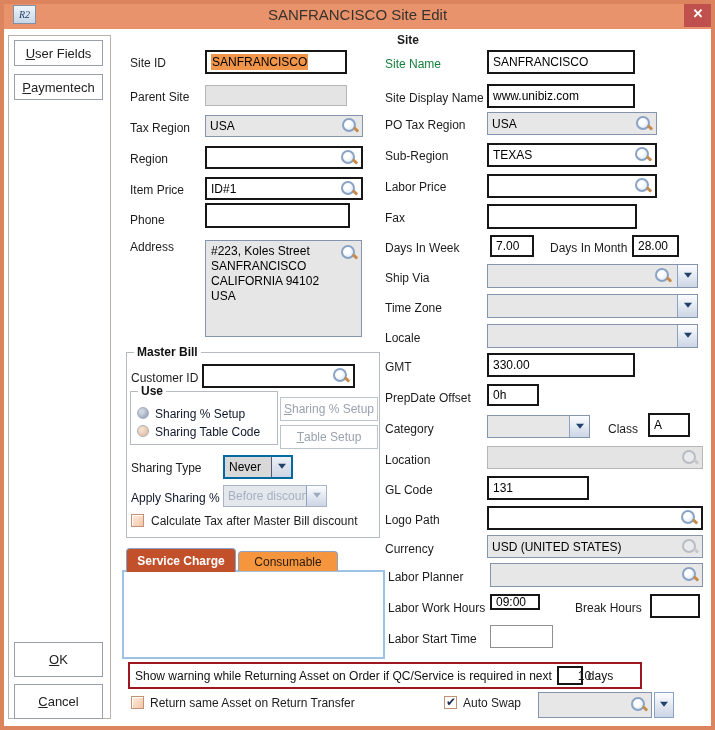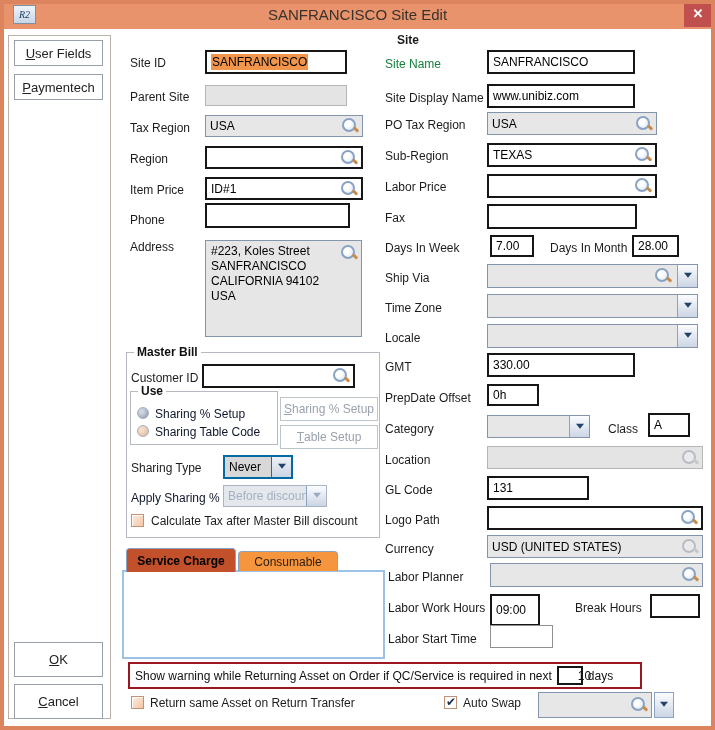--- a/index.html
+++ b/index.html
@@ -41,21 +41,21 @@
   .rad { position:absolute; width:12px; height:12px; border-radius:50%; border:1px solid #a8b0bc; }
   .rad.sel2 { background:radial-gradient(circle at 35% 35%, #ccd5e1 20%, #8492a8); }
   .rad.off2 { background:radial-gradient(circle at 35% 35%, #f6ddc9 20%, #d9b096); }
   .btn { position:absolute; background:#fff; border:1px solid #9aa0a8; font-size:13px; color:#222; display:flex; align-items:center; justify-content:center; cursor:default; }
   .btn.disb { color:#9aa2ae; border-color:#bcc4cc; }
   .u { text-decoration:underline; }
   .grp { position:absolute; border:1px solid #b6bac2; }
   .legend { position:absolute; top:-8px; left:7px; background:#fff; padding:0 3px; font-weight:bold; font-size:12px; color:#101010; white-space:nowrap; }
   .sidepanel { position:absolute; left:8px; top:35px; width:103px; height:684px; border:1px solid #b8b2aa; background:#fff; }
   .tab { position:absolute; display:flex; align-items:center; justify-content:center; font-size:12px; border:1px solid #8aa2c4; border-bottom:none; border-radius:4px 4px 0 0; z-index:3; }
-  .tab.active { background:#c1502b; color:#000000; font-weight:bold; }
+  .tab.active { background:#c1502b; color:#ffffff; font-weight:bold; }
   .tab.inactive { background:#f5953e; color:#2c1c0c; }
   .tabpanel { position:absolute; left:122px; top:570px; width:263px; height:89px; border:2px solid #9cc2e6; background:#fff; z-index:2; }
   .warnbox { position:absolute; left:128px; top:662px; width:514px; height:27px; border:2px solid #9e1620; display:flex; align-items:center; gap:5px; padding-left:5px; font-size:12px; color:#111; z-index:1; }
   .warnbox .daysfld { width:26px; height:19px; border:2px solid #161616; font-size:12px; display:flex; align-items:center; padding-left:19px; background:#fff; }
 </style>
 </head>
 <body>
 
 <div class="titlebar">
   <div class="appicon">R2</div>
@@ -263,21 +263,21 @@
     <span class="mag off"></span>
   </div>
 
 <div class="lbl" style="left:388px;top:570px;">Labor Planner</div>
 <div class="fld b1 gray" style="left:490px;top:563px;width:213px;height:24px;">
     <span></span>
     <span class="mag"></span>
   </div>
 
 <div class="lbl" style="left:388px;top:601px;">Labor Work Hours</div>
-<div class="fld b2" style="left:490px;top:594px;width:50px;height:32px;">09:00</div>
+<div class="fld b2" style="left:490px;top:594px;width:50px;height:16px;">09:00</div>
 <div class="lbl" style="left:575px;top:601px;">Break Hours</div>
 <div class="fld b2" style="left:650px;top:594px;width:50px;height:24px;"></div>
 
 <div class="lbl" style="left:388px;top:632px;">Labor Start Time</div>
 <div class="fld bthin" style="left:490px;top:625px;width:63px;height:23px;"></div>
 
 <div class="warnbox">
   <span>Show warning while Returning Asset on Order if QC/Service is required in next</span>
   <div class="daysfld">10</div>
   <span>days</span>

